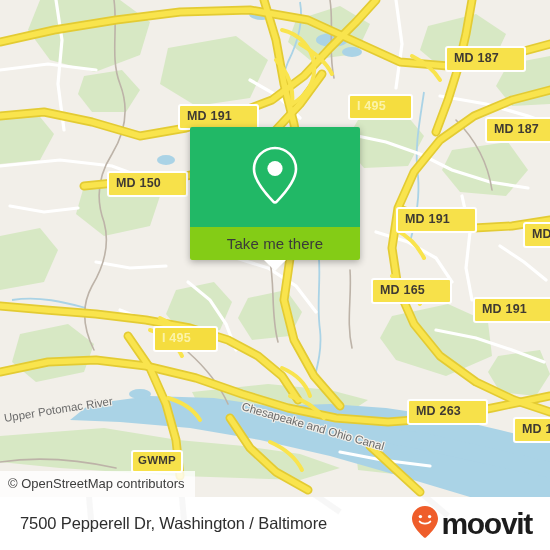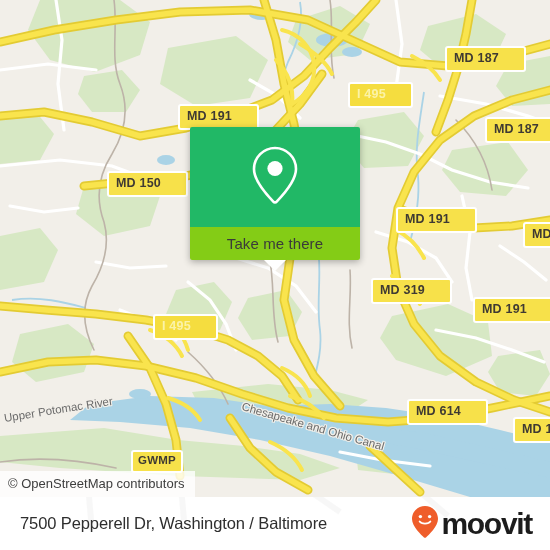--- a/index.html
+++ b/index.html
@@ -42,20 +42,21 @@
     letter-spacing: .2px;
     line-height: 1;
     padding: 4px 25px 5px 7px;
     white-space: nowrap;
     box-sizing: border-box;
   }
   .shield.motorway {
     color: #fbf3a8;
     background: #f5dd3f;
     border-color: #ffffff;
+    margin-top: 12px;
   }
   .shield.small {
     font-size: 11.5px;
     padding: 3px 5px 4px 5px;
   }
 
   
   .map-label {
     position: absolute;
     color: #6b6b6b;
@@ -313,24 +314,24 @@
     <div class="map-label" style="left:4px; top:412px; transform:rotate(-9deg); transform-origin:0 50%;">Upper Potomac River</div>
     <div class="map-label" style="left:242px; top:400px; transform:rotate(16deg); transform-origin:0 50%;">Chesapeake and Ohio Canal</div>
 
     <div class="shield" style="left:445px; top:46px;">MD 187</div>
     <div class="shield motorway" style="left:348px; top:82px;">I 495</div>
     <div class="shield" style="left:485px; top:117px;">MD 187</div>
     <div class="shield" style="left:178px; top:104px;">MD 191</div>
     <div class="shield" style="left:107px; top:171px;">MD 150</div>
     <div class="shield" style="left:396px; top:207px;">MD 191</div>
     <div class="shield" style="left:523px; top:222px;">MD 18</div>
-    <div class="shield" style="left:371px; top:278px;">MD 319</div>
+    <div class="shield" style="left:371px; top:278px;">MD 165</div>
     <div class="shield" style="left:473px; top:297px;">MD 191</div>
     <div class="shield motorway" style="left:153px; top:314px;">I 495</div>
-    <div class="shield" style="left:407px; top:399px;">MD 614</div>
+    <div class="shield" style="left:407px; top:399px;">MD 263</div>
     <div class="shield" style="left:513px; top:417px;">MD 19</div>
     <div class="shield small" style="left:131px; top:450px;">GWMP</div>
 
     <div id="attribution">© OpenStreetMap contributors</div>
   </div>
 
   <div id="popup">
     <div id="popup-top">
       <span>
         <svg width="52" height="62" viewBox="0 0 52 62" aria-hidden="true">

